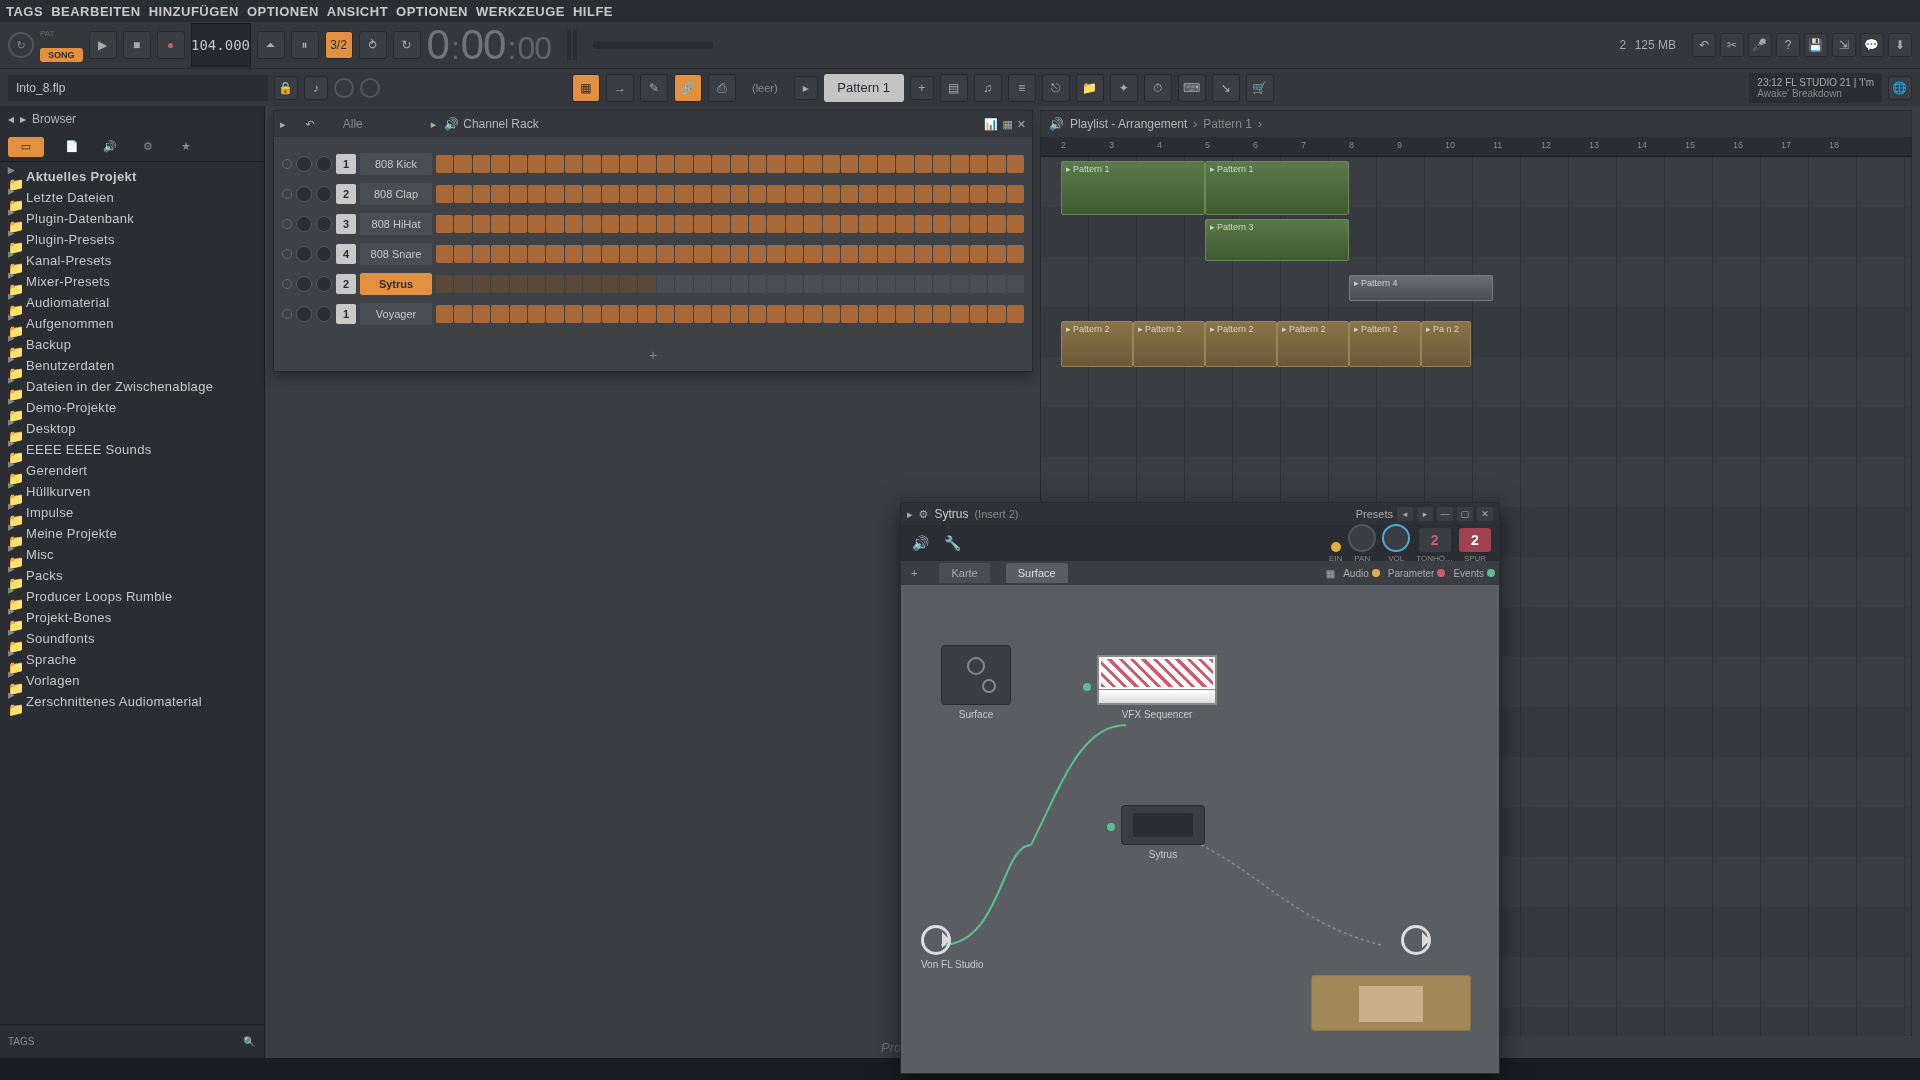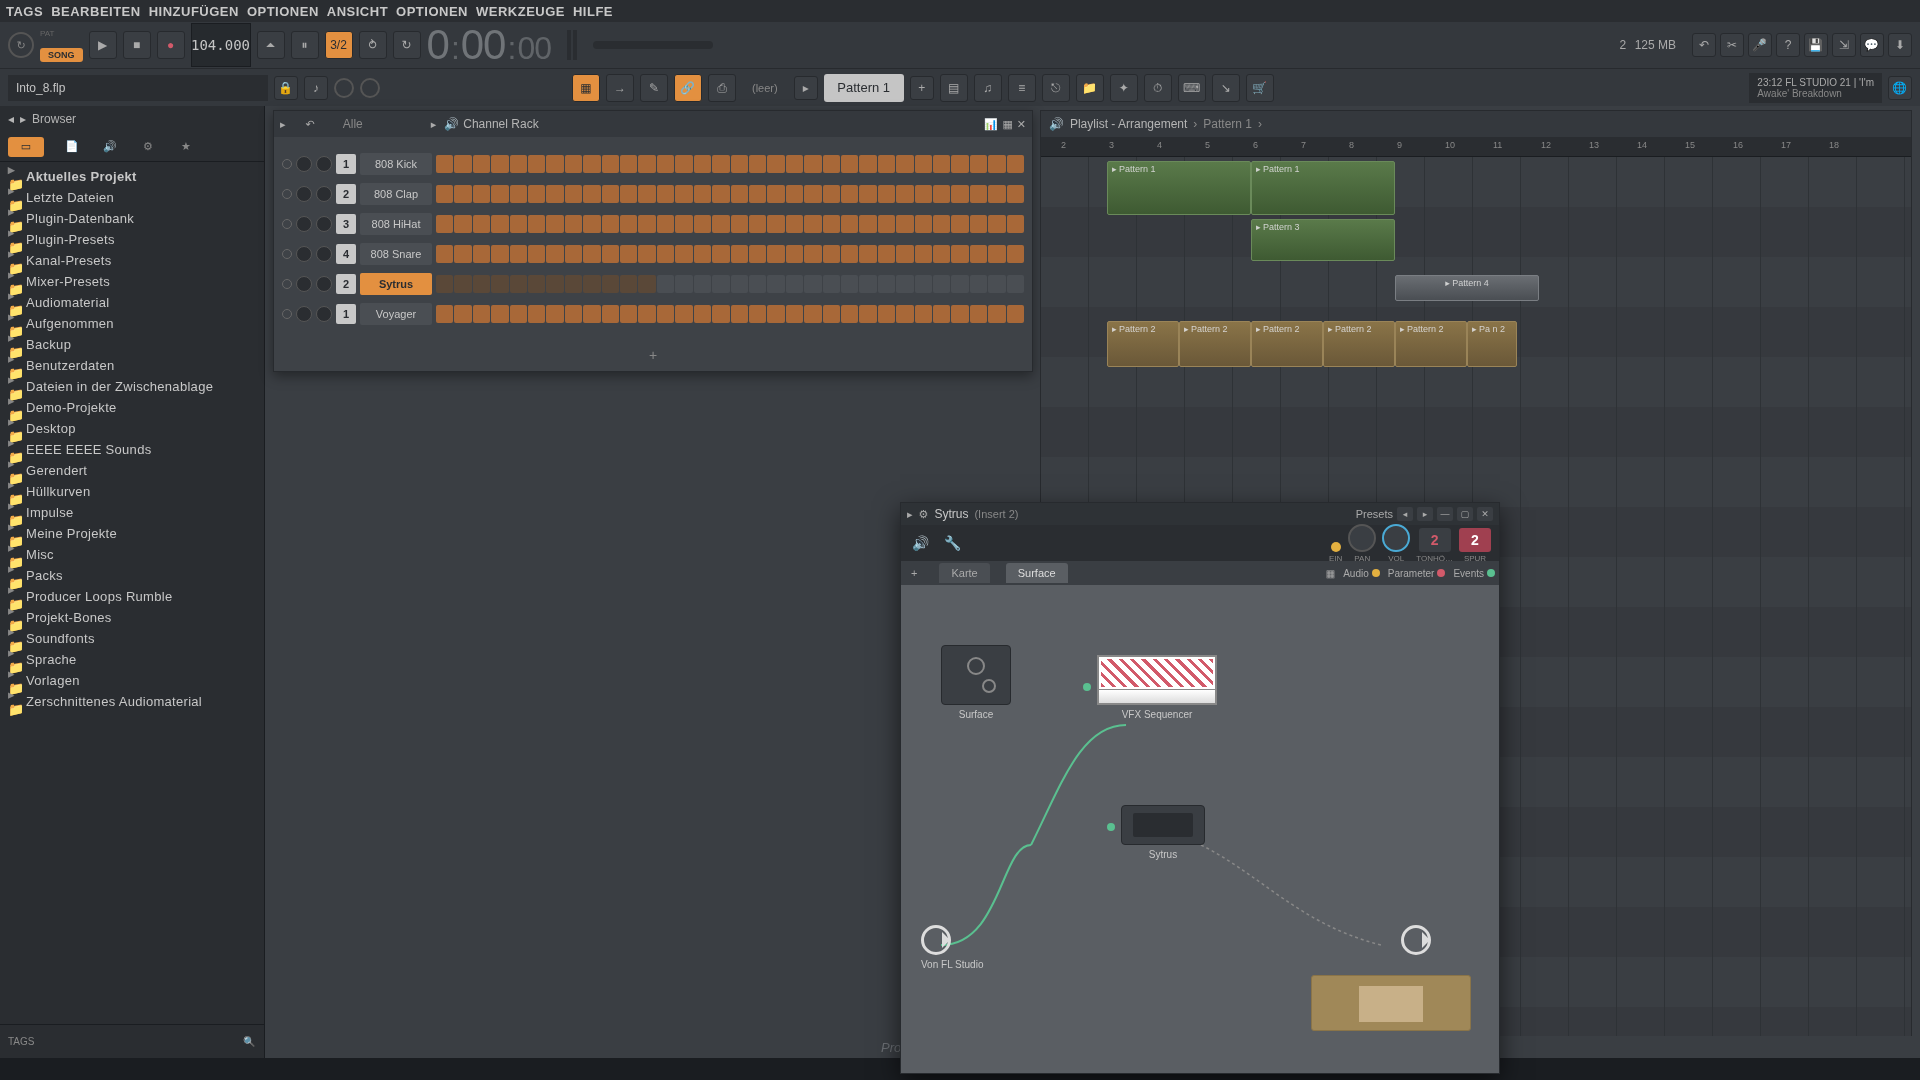--- a/index.html
+++ b/index.html
@@ -72,24 +72,24 @@
 .chrack-add { text-align:center; padding:8px; color:#888; font-size:14px; }
 
 
 .playlist { position:absolute; left:775px; top:4px; right:8px; bottom:8px; background:#34383d; border:1px solid #272a2e; }
 .pl-hdr { height:26px; background:#34383d; display:flex; align-items:center; padding:0 8px; color:#b5b5b5; font-size:12px; gap:6px; }
 .pl-hdr .crumb { color:#888; }
 .pl-ruler { height:20px; background:#2a2d31; border-bottom:1px solid #1a1d21; display:flex; position:relative; }
 .pl-ruler .tick { position:absolute; top:3px; font-size:9px; color:#888; }
 .pl-tracks { position:relative; height:calc(100% - 46px); overflow:hidden; background:repeating-linear-gradient(to bottom,#3a3e43 0,#3a3e43 50px,#36393e 50px,#36393e 100px); }
 .pl-grid { position:absolute; inset:0; background:repeating-linear-gradient(to right,transparent 0,transparent 47px,#2e3236 47px,#2e3236 48px); }
-.clip { position:absolute; height:42px; border-radius:2px; font-size:10px; color:#ddd; padding:2px 4px; overflow:hidden;margin-left:46px; }
+.clip { position:absolute; height:42px; border-radius:2px; font-size:10px; color:#ddd; padding:2px 4px; overflow:hidden; }
 .clip.green { background:linear-gradient(to bottom,#5a7a4a,#3e5a32); border:1px solid #6a8a5a; }
 .clip.brown { background:linear-gradient(to bottom,#8a7448,#6a5838); border:1px solid #9a8458; }
-.clip.grey { background:linear-gradient(to bottom,#6a6e73,#4a4e53); border:1px solid #7a7e83;text-align:center; }
+.clip.grey { background:linear-gradient(to bottom,#6a6e73,#4a4e53); border:1px solid #7a7e83; }
 .clip-label { font-size:9px; opacity:0.9; }
 
 
 .plugin { position:absolute; left:635px; top:396px; width:600px; height:572px; background:#4a4e53; border:1px solid #272a2e; box-shadow:0 8px 24px rgba(0,0,0,0.6); z-index:100; }
 .plugin-titlebar { height:22px; background:#2e3236; display:flex; align-items:center; padding:0 6px; gap:6px; }
 .plugin-titlebar .ptitle { color:#c8c8c8; font-size:12px; }
 .plugin-titlebar .pinsert { color:#888; font-size:11px; }
 .plugin-titlebar .pright { margin-left:auto; display:flex; gap:4px; align-items:center; }
 .plugin-titlebar .pbtn { width:16px; height:14px; background:#3a3e43; display:flex; align-items:center; justify-content:center; font-size:9px; color:#aaa; border-radius:2px; }
 .plugin-toolbar { height:36px; background:#2a2d31; display:flex; align-items:center; padding:0 8px; gap:8px; }

